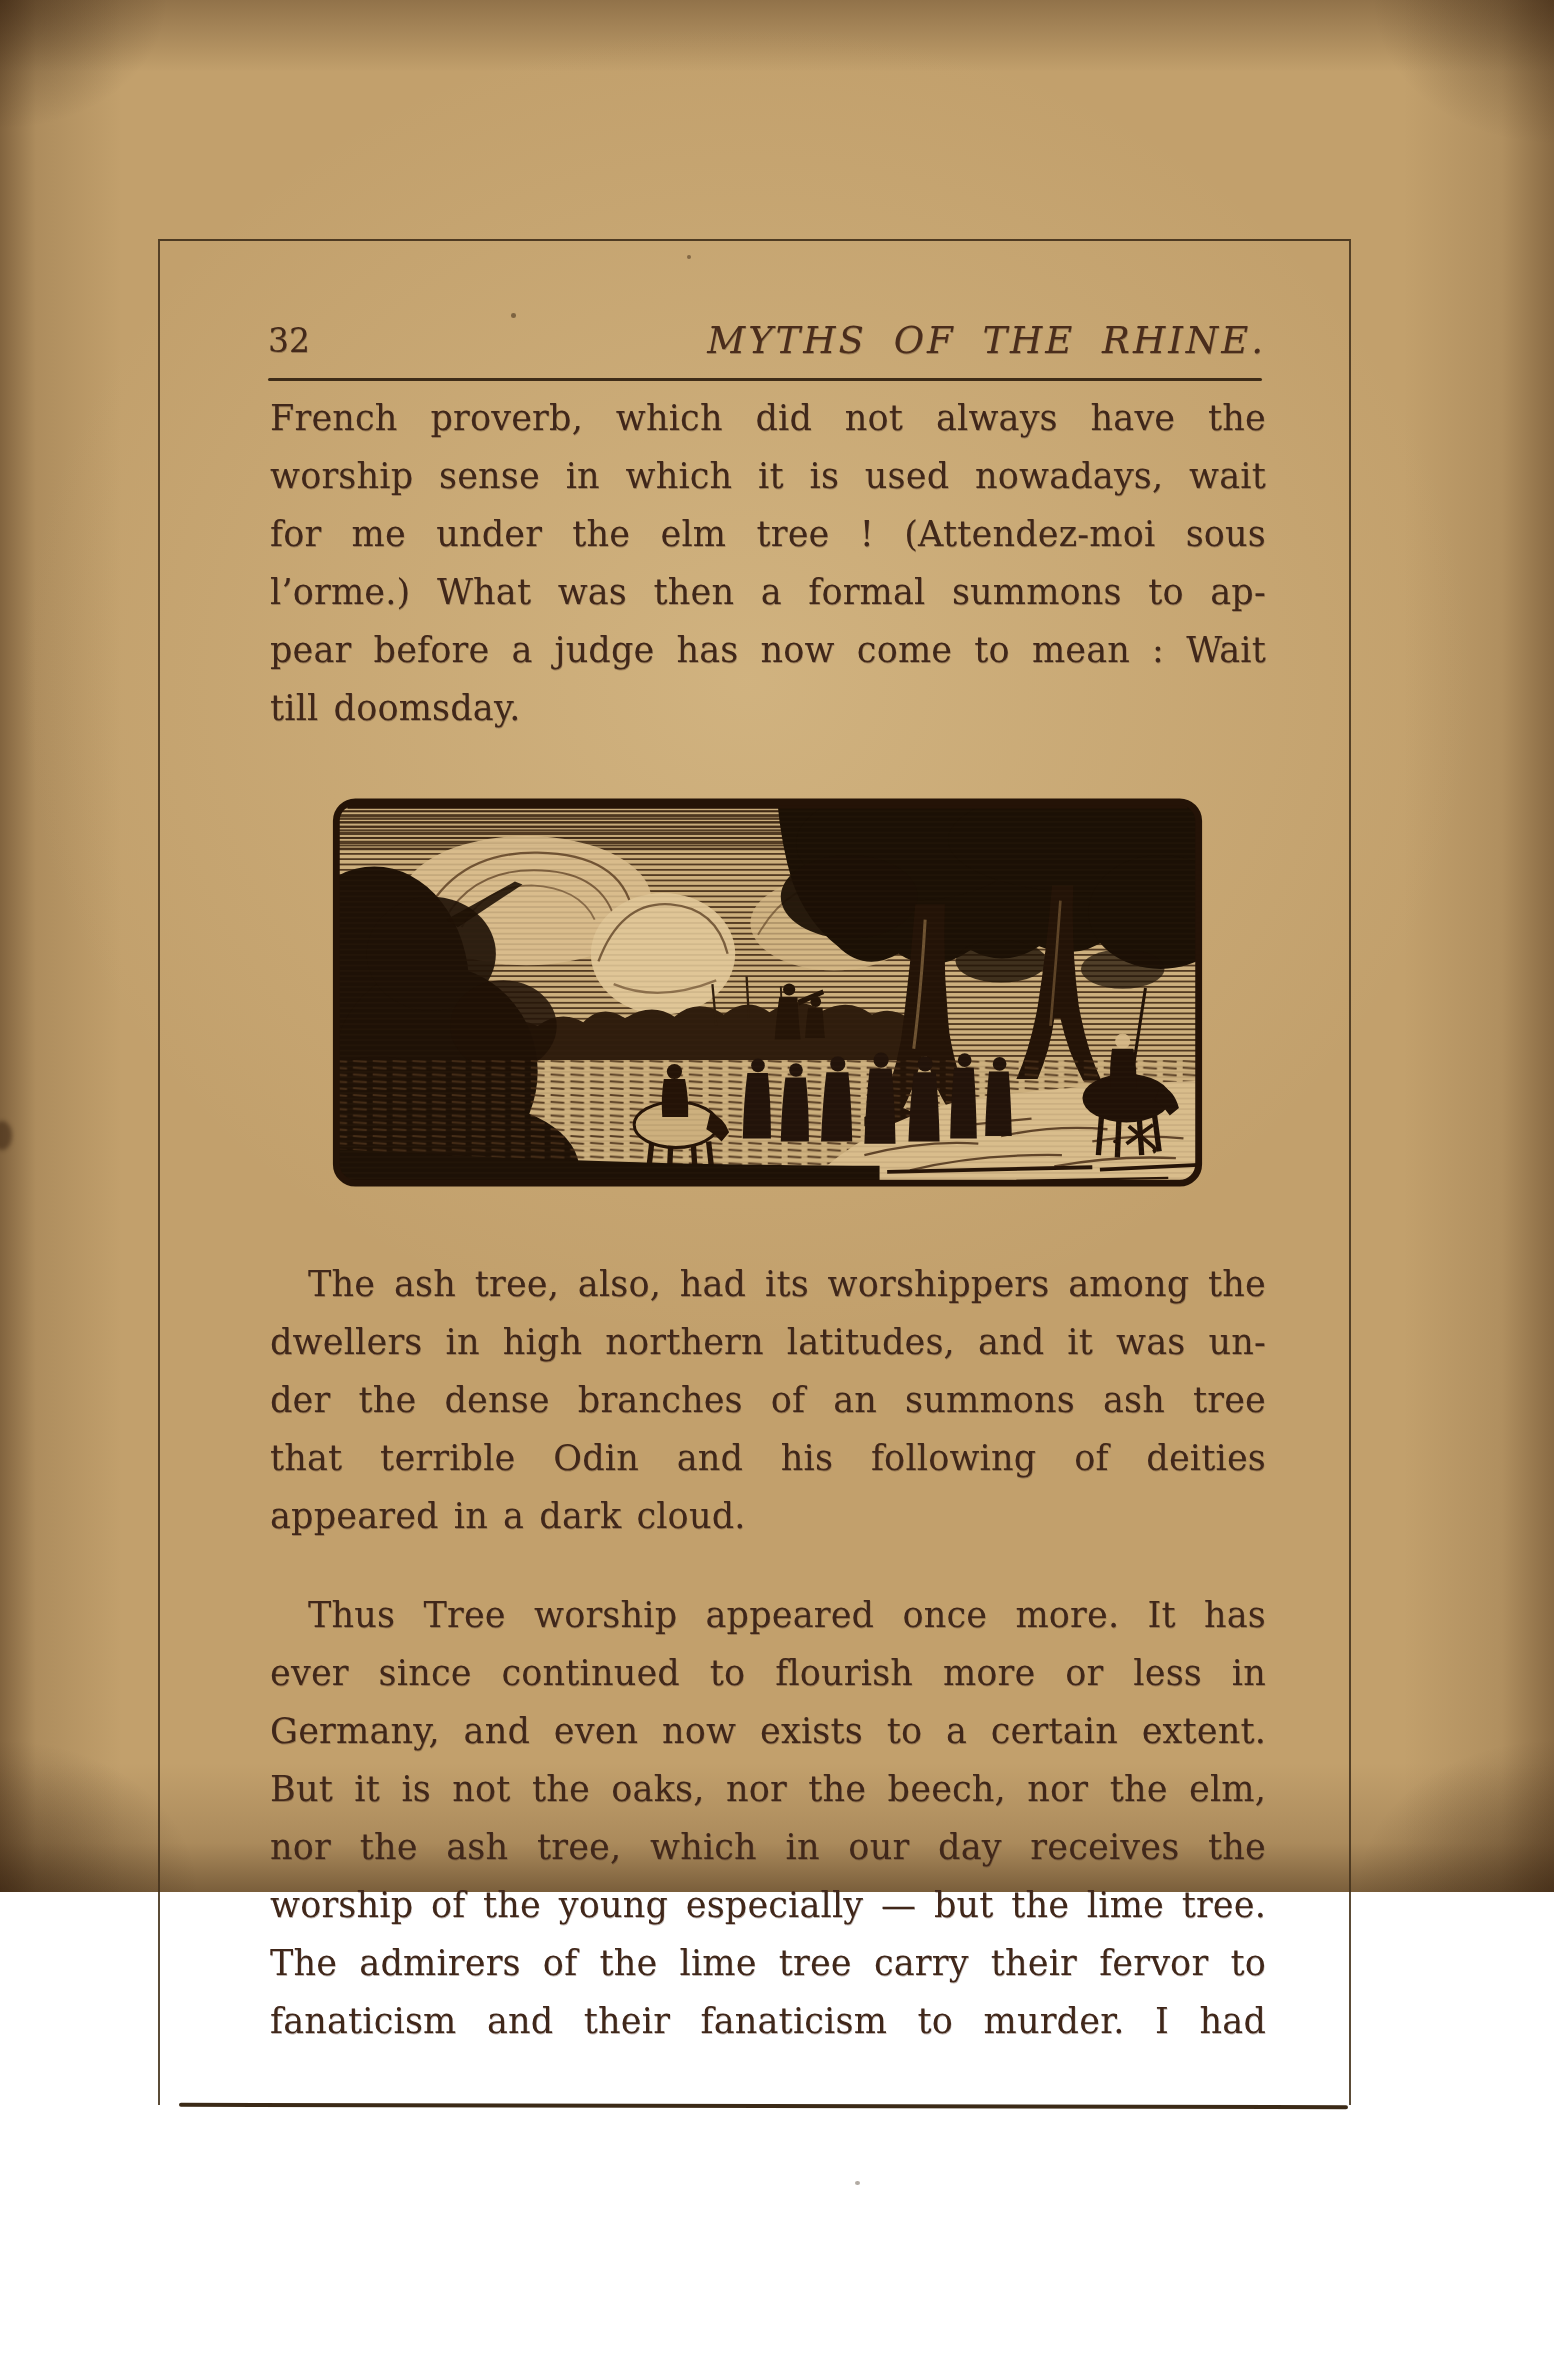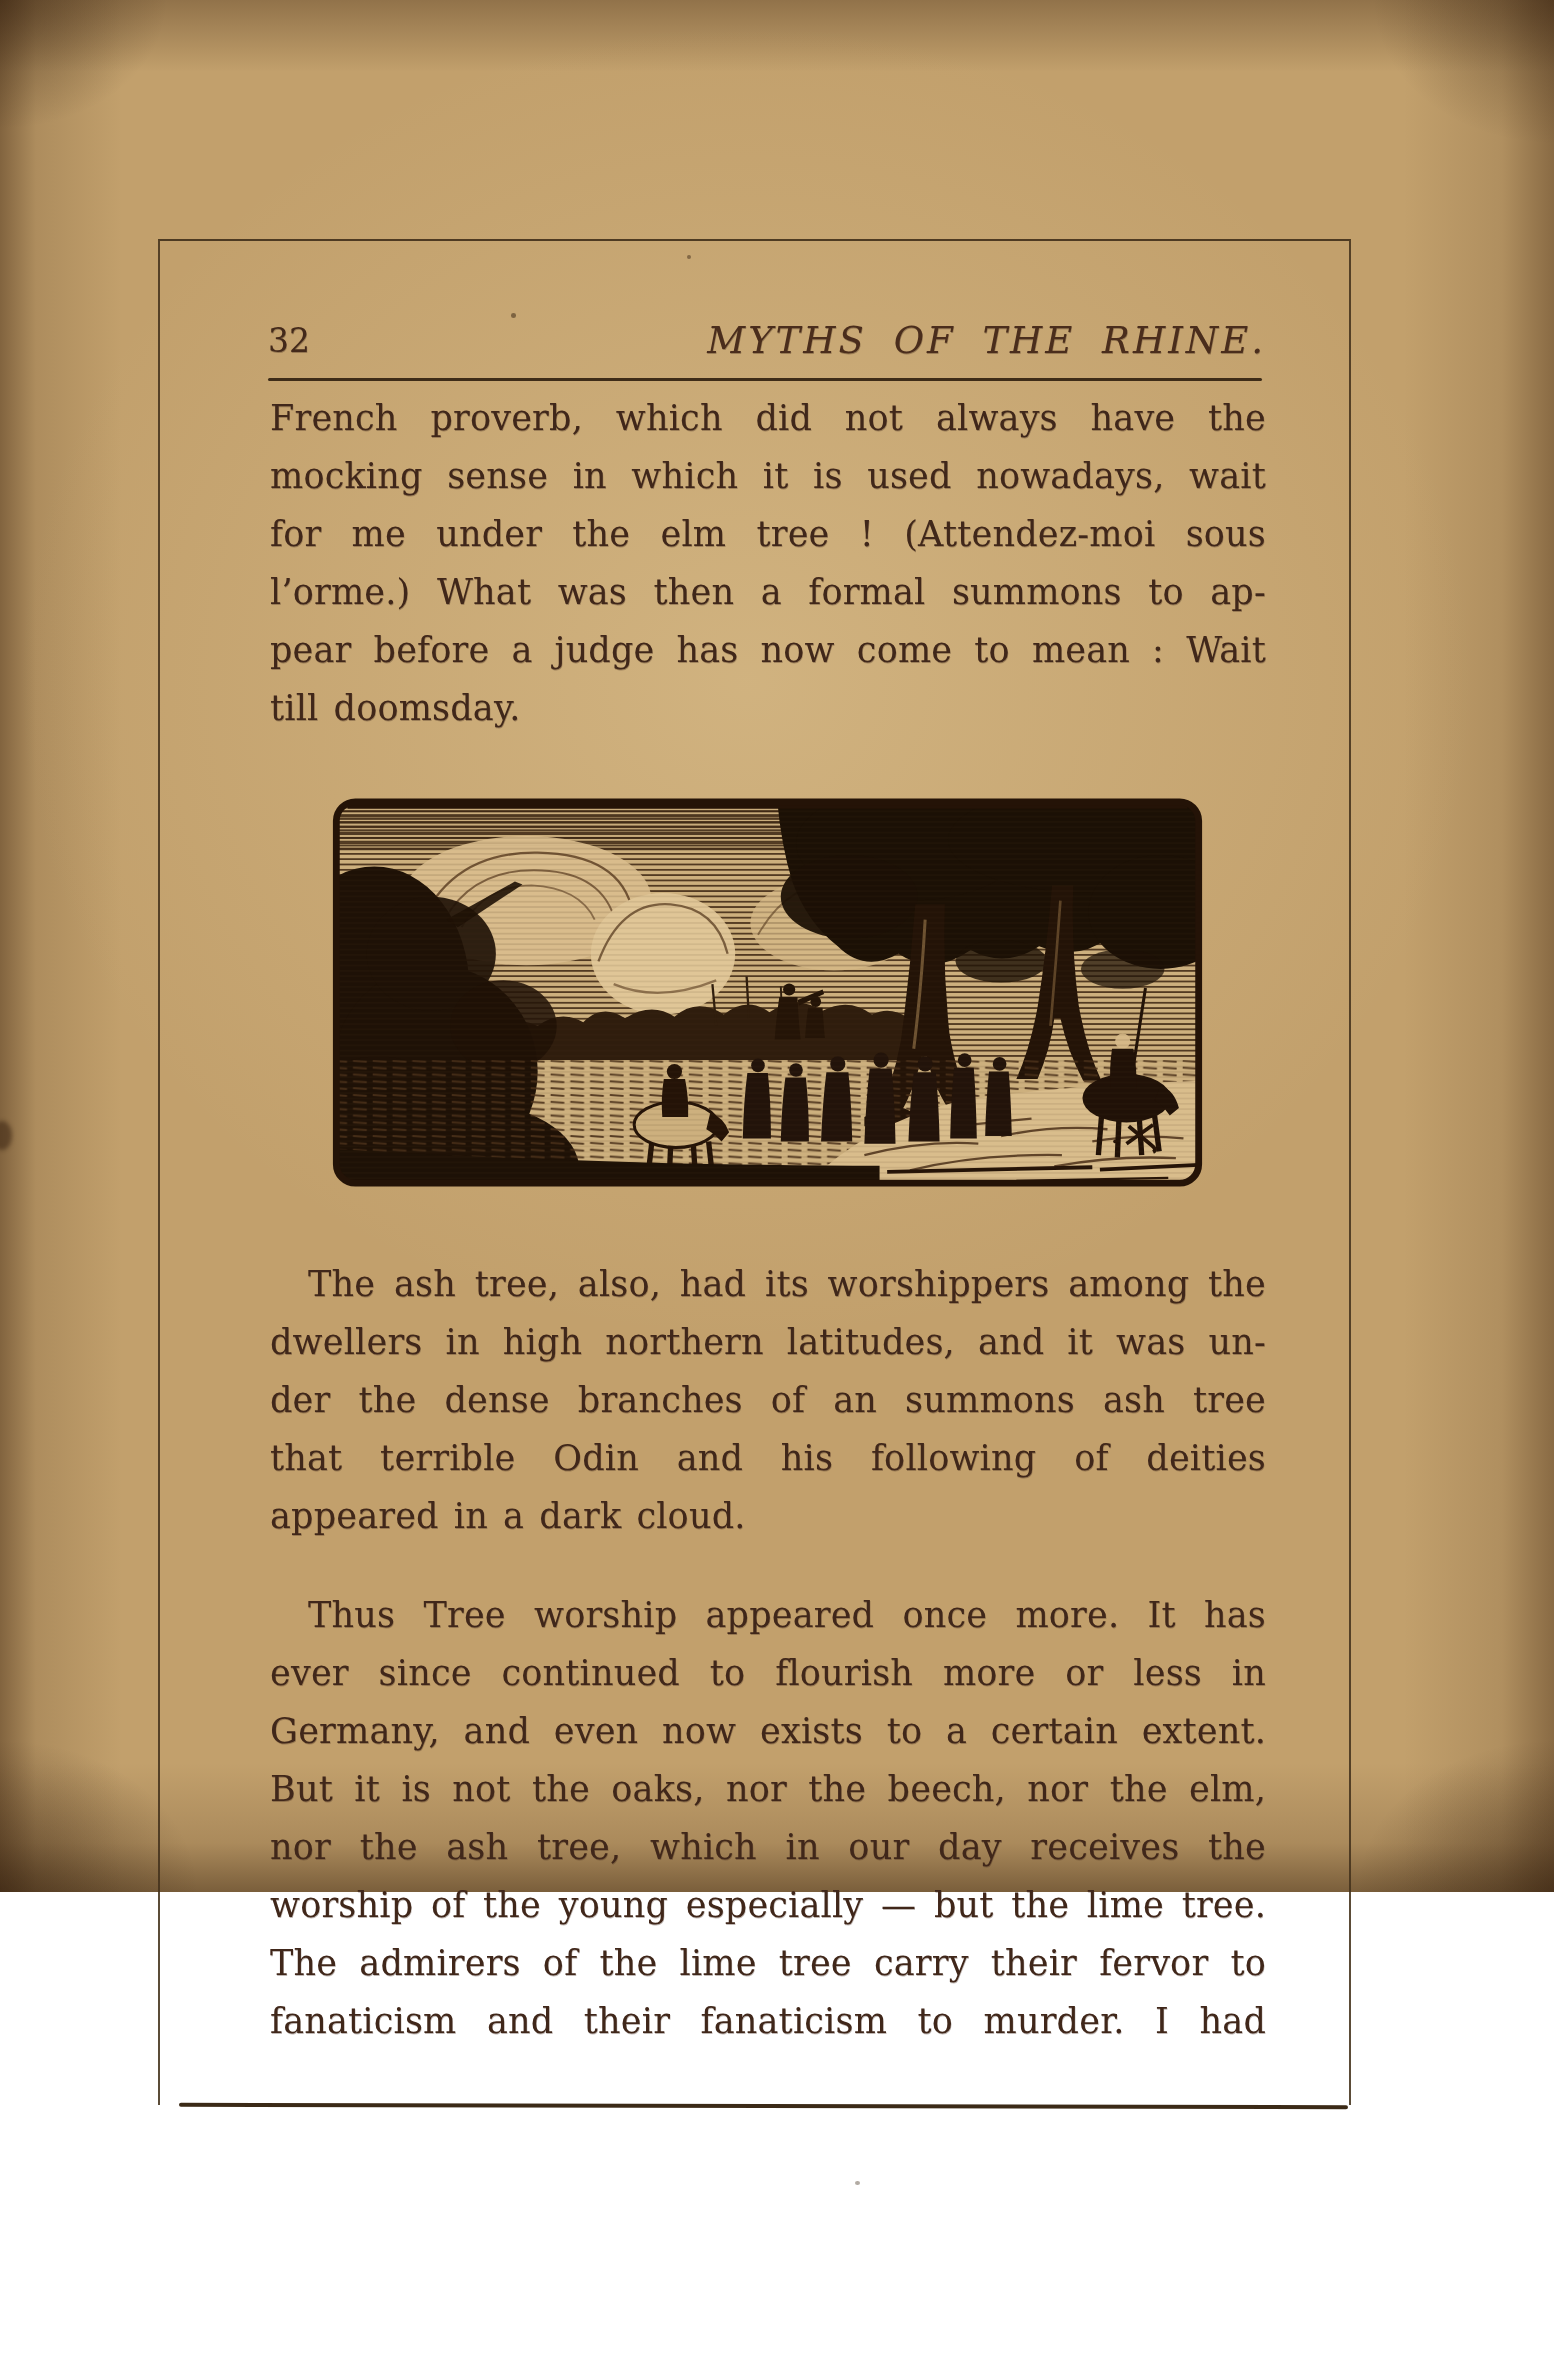--- a/index.html
+++ b/index.html
@@ -89,21 +89,21 @@
 
   <div id="frame"></div>
   <div id="bottom-rule"></div>
 
   <div id="page-number">32</div>
   <div id="running-header">MYTHS OF THE RHINE.</div>
   <div id="header-rule"></div>
 
   <div id="para-1" class="textblock">
       <div class="line just"><span>French proverb, which did not always have the</span></div>
-      <div class="line just"><span>mocking sense in which it is used nowadays, wait</span></div>
+      <div class="line just"><span>worship sense in which it is used nowadays, wait</span></div>
       <div class="line just"><span>for me under the elm tree ! </span><span class="it">(Attendez-moi sous</span></div>
       <div class="line just"><span class="it">l’orme.)</span><span> What was then a formal summons to ap-</span></div>
       <div class="line just"><span>pear before a judge has now come to mean : Wait</span></div>
       <div class="line"><span>till doomsday.</span></div>
     </div>
 
   <figure id="illustration">
     <svg viewBox="0 0 1145 512" width="871" height="389" role="img">
       <defs>
         <clipPath id="picClip">

